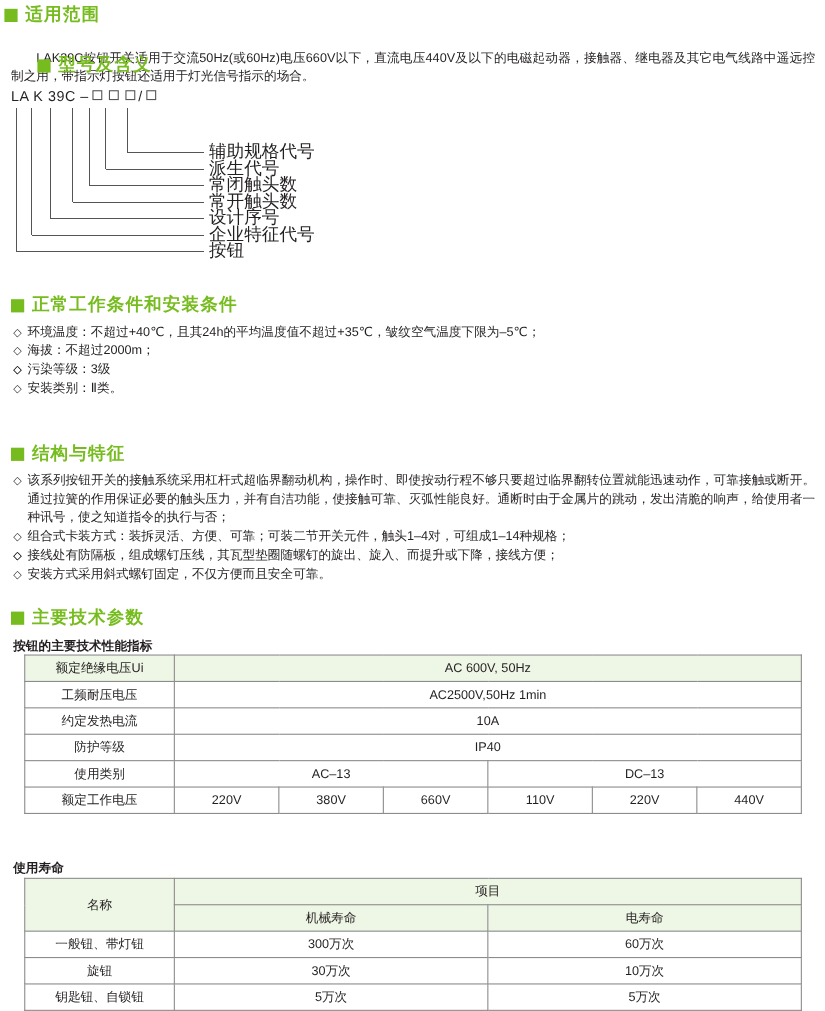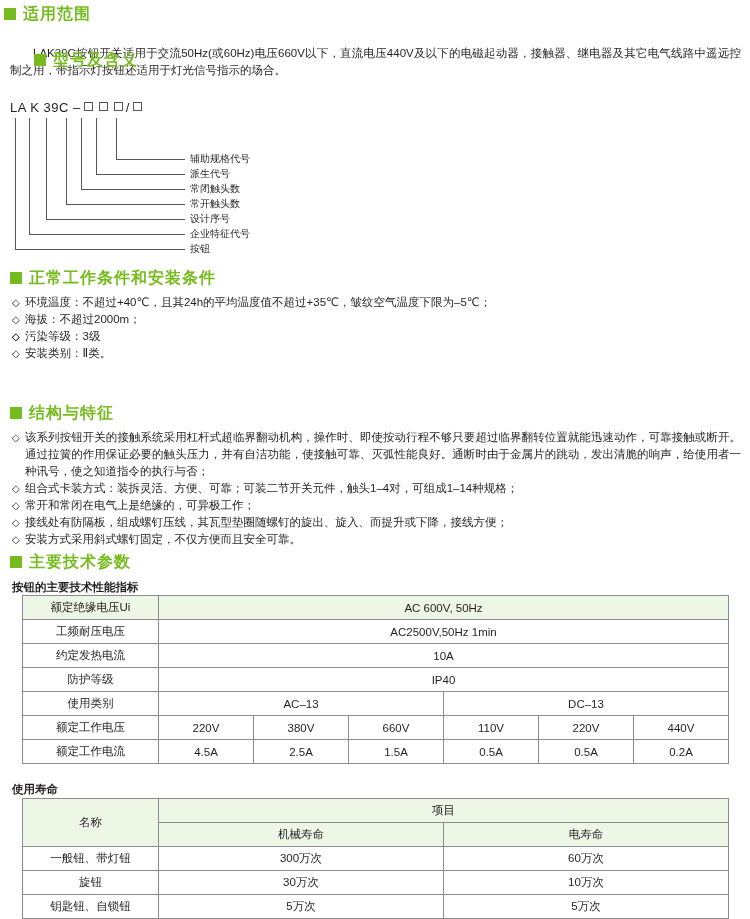--- a/index.html
+++ b/index.html
@@ -65,42 +65,42 @@
     font-weight: bold;
     color: #231f20;
   }
 
   
   .blk { position: absolute; }
 
   
   #model-diagram {
     position: absolute;
-    left: 0; top: 100px;
+    left: 0; top: 80px;
     width: 420px; height: 158px;
   }
   #model-diagram .code-row {
     position: absolute;
     left: 10px; top: 0;
     font-size: 13px;
     letter-spacing: 0.5px;
     white-space: nowrap;
     color: #231f20;
   }
   #model-diagram .code-row .bx {
     display: inline-block;
     width: 9px; height: 9px;
     border: 1px solid #555;
     margin: 0 3px;
     vertical-align: 1px;
   }
   #model-diagram svg { position: absolute; left: 0; top: 0; }
   .mdl-label {
     position: absolute;
-    font-size: 10px;
+    font-size: 16px;
     white-space: nowrap;
     color: #231f20;
     line-height: 12px;
   }
 
   
   table.spec {
     border-collapse: collapse;
     table-layout: fixed;
     font-size: 11.5px;
@@ -185,21 +185,21 @@
 
 <div class="blk" style="left:10px; top:405px; width:730px;">
   <div class="section-head">
     <span class="sq"></span>
     <span class="section-title">结构与特征</span>
   </div>
 </div>
 <ul class="bullet-list blk" style="left:12px; top:429px; width:729px;">
   <li><span class="dia">◇</span><span>该系列按钮开关的接触系统采用杠杆式超临界翻动机构，操作时、即使按动行程不够只要超过临界翻转位置就能迅速动作，可靠接触或断开。通过拉簧的作用保证必要的触头压力，并有自洁功能，使接触可靠、灭弧性能良好。通断时由于金属片的跳动，发出清脆的响声，给使用者一种讯号，使之知道指令的执行与否；</span></li>
   <li><span class="dia">◇</span><span>组合式卡装方式：装拆灵活、方便、可靠；可装二节开关元件，触头1–4对，可组成1–14种规格；</span></li>
-  <li><span class="dia">◇</span><span>常开和常闭在电气上是绝缘的，可异极工作；</span></li>
+  <li><span class="dia">◇</span></li>
   <li><span class="dia">◇</span><span>接线处有防隔板，组成螺钉压线，其瓦型垫圈随螺钉的旋出、旋入、而提升或下降，接线方便；</span></li>
   <li><span class="dia">◇</span><span>安装方式采用斜式螺钉固定，不仅方便而且安全可靠。</span></li>
 </ul>
 
 <div class="blk" style="left:10px; top:554px; width:730px;">
   <div class="section-head">
     <span class="sq"></span>
     <span class="section-title">主要技术参数</span>
   </div>
 </div>
@@ -240,29 +240,20 @@
     </tr>
     <tr>
       <td>额定工作电压</td>
       <td>220V</td>
       <td>380V</td>
       <td>660V</td>
       <td>110V</td>
       <td>220V</td>
       <td>440V</td>
     </tr>
-    <tr>
-      <td>额定工作电流</td>
-      <td>4.5A</td>
-      <td>2.5A</td>
-      <td>1.5A</td>
-      <td>0.5A</td>
-      <td>0.5A</td>
-      <td>0.2A</td>
-    </tr>
   </tbody>
 </table>
 
 <div class="blk sub-label" style="left:12px; top:782px;">使用寿命</div>
 
 <table class="spec blk" style="left:22px; top:798px; width:706px;">
   <colgroup>
     <col style="width:136px">
       <col style="width:285px">
       <col style="width:285px">

